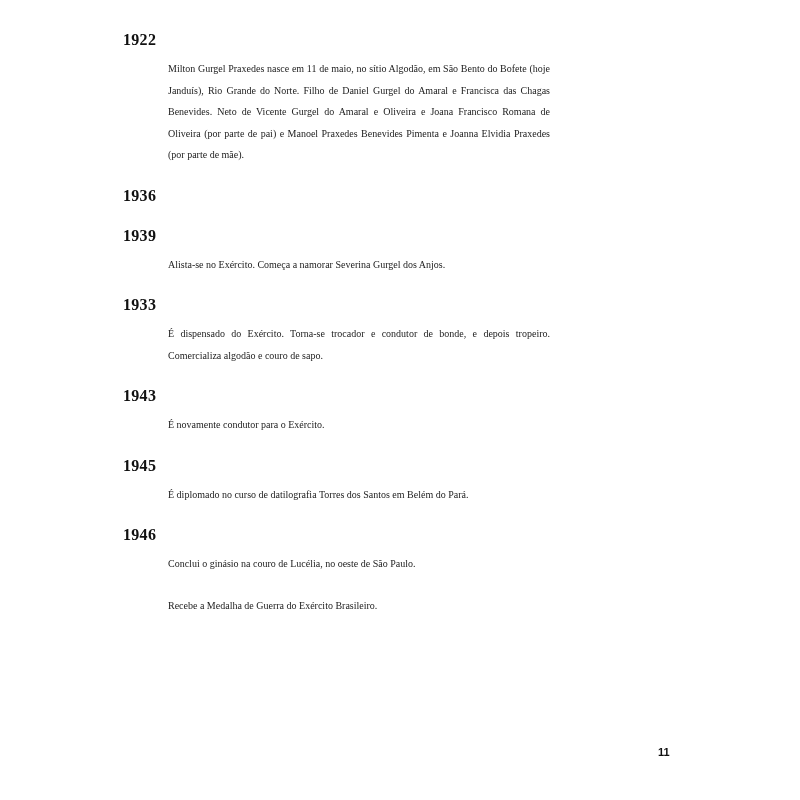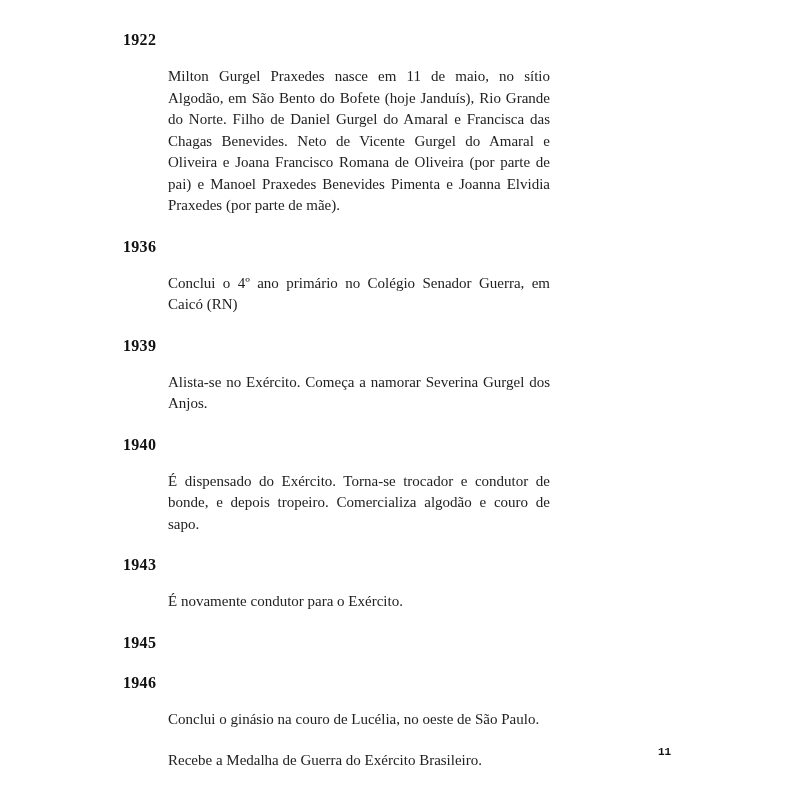--- a/index.html
+++ b/index.html
@@ -27,70 +27,70 @@
   }
   .entry-year {
     font-weight: 700;
     font-size: 16px;
     line-height: 20px;
     margin: 0 0 4px 0;
     color: #111111;
     letter-spacing: 0.3px;
   }
   .entry-text {
-    margin: 16px 0 0 45px;
+    margin: 8px 0 0 45px;
     width: 382px;
-    font-size: 15px;
+    font-size: 10px;
     line-height: 21.5px;
     text-align: justify;
     color: #222222;
   }
   .page-number {
     position: absolute;
     left: 658px;
     top: 746px;
     font-weight: 700;
     font-size: 11px;
     color: #111111;
-    font-family: Liberation Mono, monospace;
+    font-family: Liberation Sans, sans-serif;
   }
 </style>
 </head>
 <body>
 
 <div class="page">
   <div class="content">
 
     <div class="entry">
       <h2 class="entry-year">1922</h2>
       <p class="entry-text">Milton Gurgel Praxedes nasce em 11 de maio, no sítio Algodão, em São Bento do Bofete (hoje Janduís), Rio Grande do Norte. Filho de Daniel Gurgel do Amaral e Francisca das Chagas Benevides. Neto de Vicente Gurgel do Amaral e Oliveira e Joana Francisco Romana de Oliveira (por parte de pai) e Manoel Praxedes Benevides Pimenta e Joanna Elvidia Praxedes (por parte de mãe).</p>
     </div>
 
     <div class="entry">
       <h2 class="entry-year">1936</h2>
-      <p class="entry-text">Conclui o 4º ano primário no Colégio Senador Guerra, em Caicó (RN)</p>
     </div>
 
     <div class="entry">
       <h2 class="entry-year">1939</h2>
       <p class="entry-text">Alista-se no Exército. Começa a namorar Severina Gurgel dos Anjos.</p>
     </div>
 
     <div class="entry">
-      <h2 class="entry-year">1940</h2>
+      <h2 class="entry-year">1933</h2>
       <p class="entry-text">É dispensado do Exército. Torna-se trocador e condutor de bonde, e depois tropeiro. Comercializa algodão e couro de sapo.</p>
     </div>
 
     <div class="entry">
       <h2 class="entry-year">1943</h2>
       <p class="entry-text">É novamente condutor para o Exército.</p>
     </div>
 
     <div class="entry">
       <h2 class="entry-year">1945</h2>
+      <p class="entry-text">É diplomado no curso de datilografia Torres dos Santos em Belém do Pará.</p>
     </div>
 
     <div class="entry">
       <h2 class="entry-year">1946</h2>
       <p class="entry-text">Conclui o ginásio na couro de Lucélia, no oeste de São Paulo.</p>
     </div>
 
     <div class="entry">
       <p class="entry-text">Recebe a Medalha de Guerra do Exército Brasileiro.</p>
     </div>

